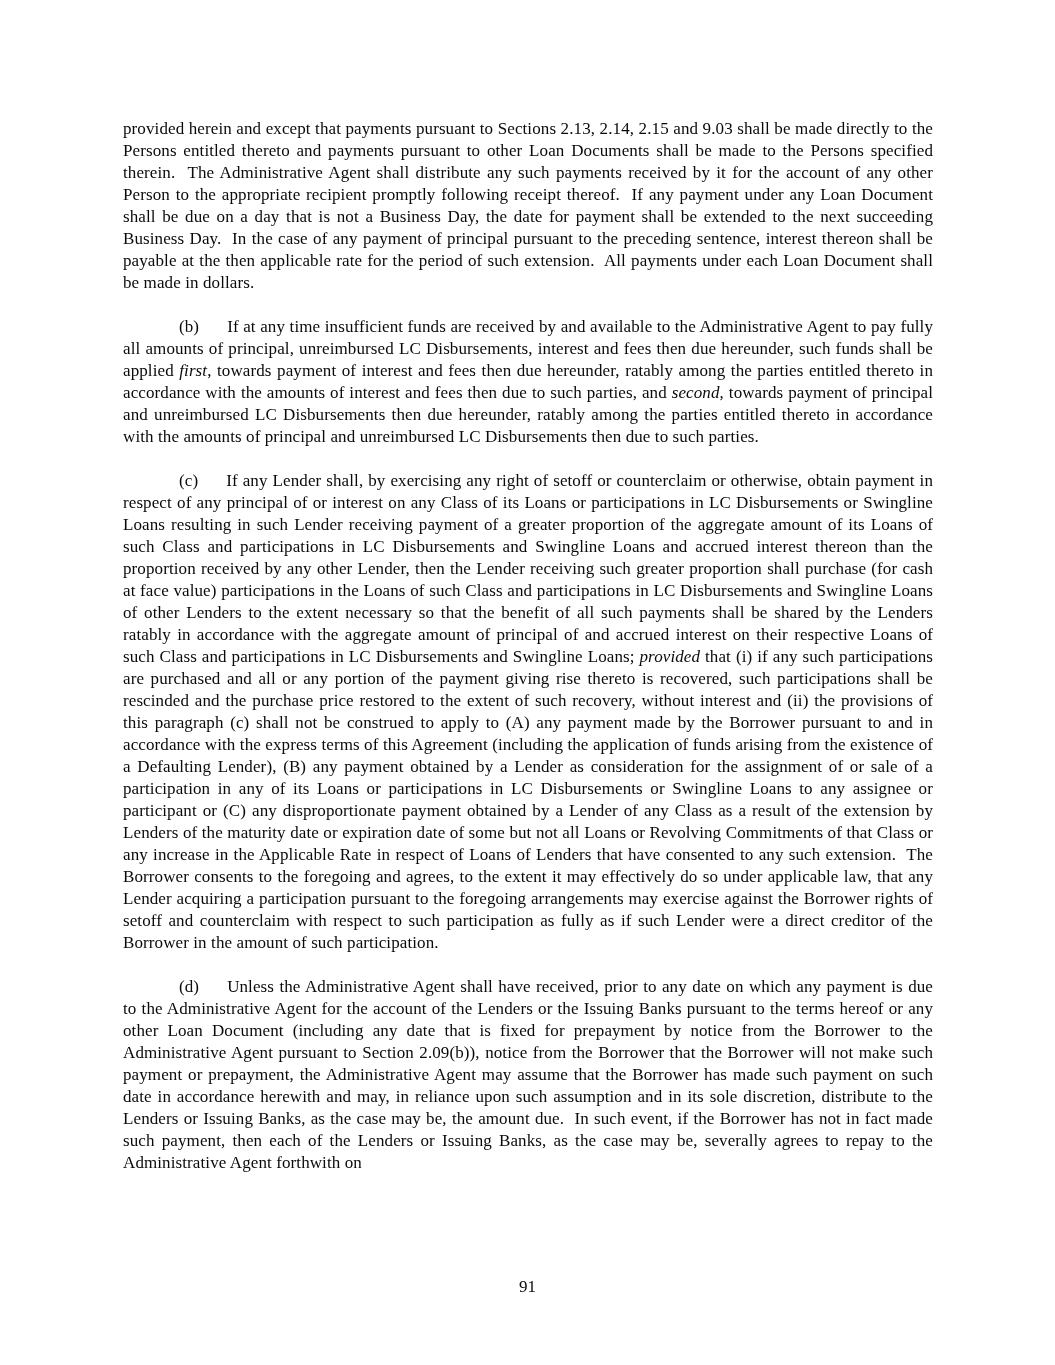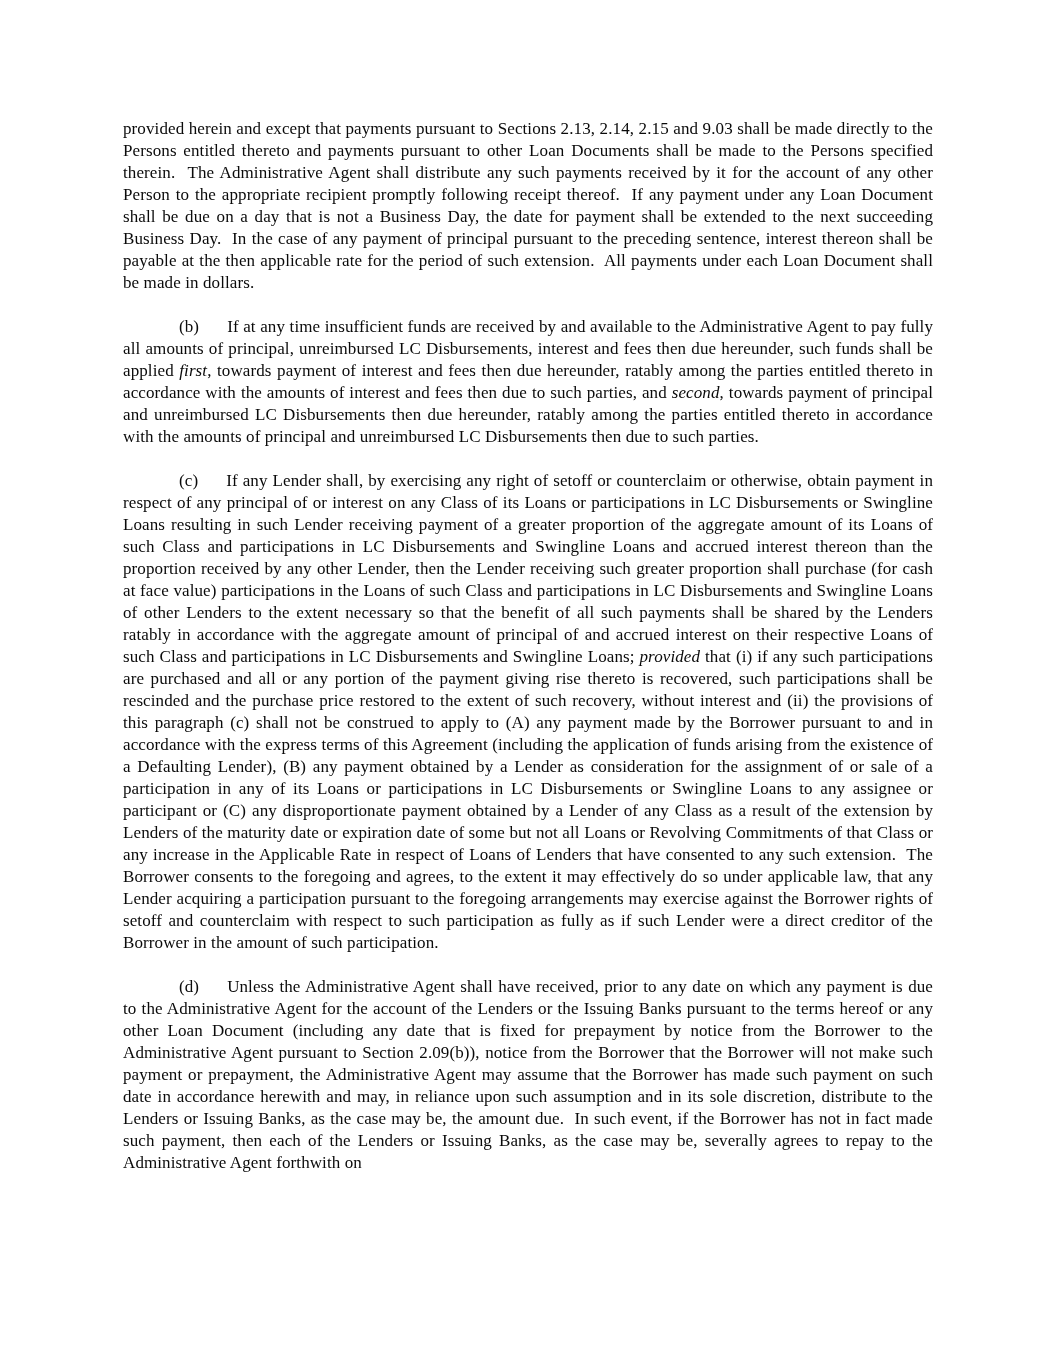--- a/index.html
+++ b/index.html
@@ -55,13 +55,14 @@
 </head>
 <body>
 
 <div class="page">
   <div class="content">
       <p class="para"><span>provided herein and except that payments pursuant to Sections 2.13, 2.14, 2.15 and 9.03 shall be made directly to the Persons entitled thereto and payments pursuant to other Loan Documents shall be made to the Persons specified therein.&nbsp; The Administrative Agent shall distribute any such payments received by it for the account of any other Person to the appropriate recipient promptly following receipt thereof.&nbsp; If any payment under any Loan Document shall be due on a day that is not a Business Day, the date for payment shall be extended to the next succeeding Business Day.&nbsp; In the case of any payment of principal pursuant to the preceding sentence, interest thereon shall be payable at the then applicable rate for the period of such extension.&nbsp; All payments under each Loan Document shall be made in dollars.</span></p>
       <p class="para indented"><span>(b)</span><span class="tab"></span><span>If at any time insufficient funds are received by and available to the Administrative Agent to pay fully all amounts of principal, unreimbursed LC Disbursements, interest and fees then due hereunder, such funds shall be applied </span><em>first</em><span>, towards payment of interest and fees then due hereunder, ratably among the parties entitled thereto in accordance with the amounts of interest and fees then due to such parties, and </span><em>second</em><span>, towards payment of principal and unreimbursed LC Disbursements then due hereunder, ratably among the parties entitled thereto in accordance with the amounts of principal and unreimbursed LC Disbursements then due to such parties.</span></p>
       <p class="para indented"><span>(c)</span><span class="tab"></span><span>If any Lender shall, by exercising any right of setoff or counterclaim or otherwise, obtain payment in respect of any principal of or interest on any Class of its Loans or participations in LC Disbursements or Swingline Loans resulting in such Lender receiving payment of a greater proportion of the aggregate amount of its Loans of such Class and participations in LC Disbursements and Swingline Loans and accrued interest thereon than the proportion received by any other Lender, then the Lender receiving such greater proportion shall purchase (for cash at face value) participations in the Loans of such Class and participations in LC Disbursements and Swingline Loans of other Lenders to the extent necessary so that the benefit of all such payments shall be shared by the Lenders ratably in accordance with the aggregate amount of principal of and accrued interest on their respective Loans of such Class and participations in LC Disbursements and Swingline Loans; </span><em>provided</em><span> that (i) if any such participations are purchased and all or any portion of the payment giving rise thereto is recovered, such participations shall be rescinded and the purchase price restored to the extent of such recovery, without interest and (ii) the provisions of this paragraph (c) shall not be construed to apply to (A) any payment made by the Borrower pursuant to and in accordance with the express terms of this Agreement (including the application of funds arising from the existence of a Defaulting Lender), (B) any payment obtained by a Lender as consideration for the assignment of or sale of a participation in any of its Loans or participations in LC Disbursements or Swingline Loans to any assignee or participant or (C) any disproportionate payment obtained by a Lender of any Class as a result of the extension by Lenders of the maturity date or expiration date of some but not all Loans or Revolving Commitments of that Class or any increase in the Applicable Rate in respect of Loans of Lenders that have consented to any such extension.&nbsp; The Borrower consents to the foregoing and agrees, to the extent it may effectively do so under applicable law, that any Lender acquiring a participation pursuant to the foregoing arrangements may exercise against the Borrower rights of setoff and counterclaim with respect to such participation as fully as if such Lender were a direct creditor of the Borrower in the amount of such participation.</span></p>
       <p class="para indented"><span>(d)</span><span class="tab"></span><span>Unless the Administrative Agent shall have received, prior to any date on which any payment is due to the Administrative Agent for the account of the Lenders or the Issuing Banks pursuant to the terms hereof or any other Loan Document (including any date that is fixed for prepayment by notice from the Borrower to the Administrative Agent pursuant to Section 2.09(b)), notice from the Borrower that the Borrower will not make such payment or prepayment, the Administrative Agent may assume that the Borrower has made such payment on such date in accordance herewith and may, in reliance upon such assumption and in its sole discretion, distribute to the Lenders or Issuing Banks, as the case may be, the amount due.&nbsp; In such event, if the Borrower has not in fact made such payment, then each of the Lenders or Issuing Banks, as the case may be, severally agrees to repay to the Administrative Agent forthwith on</span></p>
     </div>
+  <div class="page-number">91</div>
 </div>
 
 </body></html>

